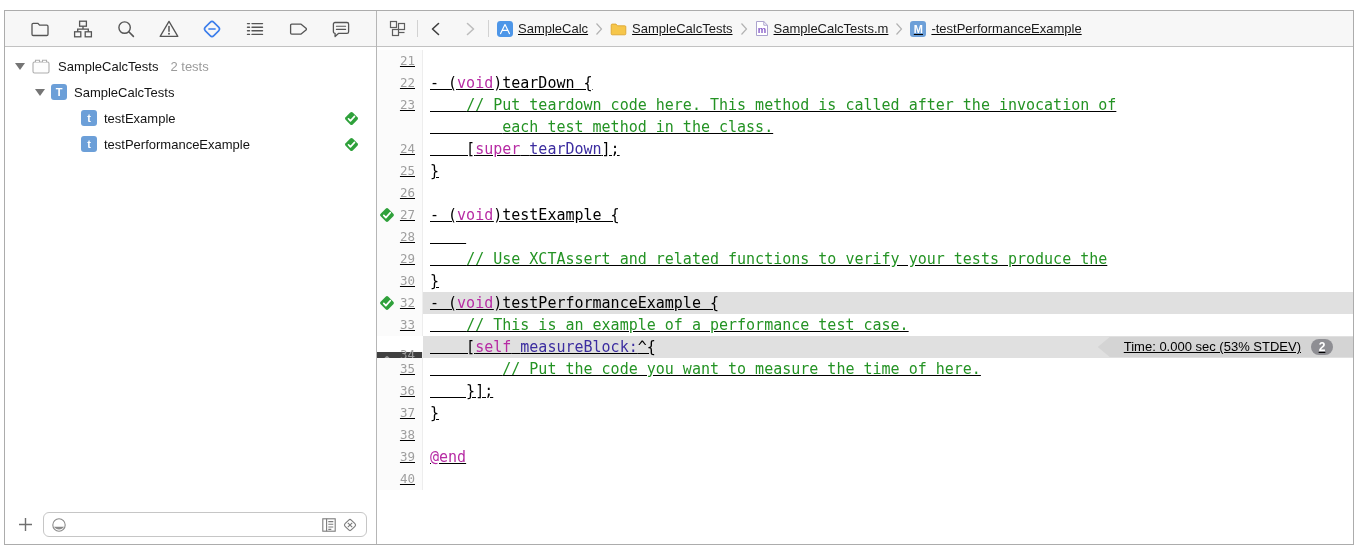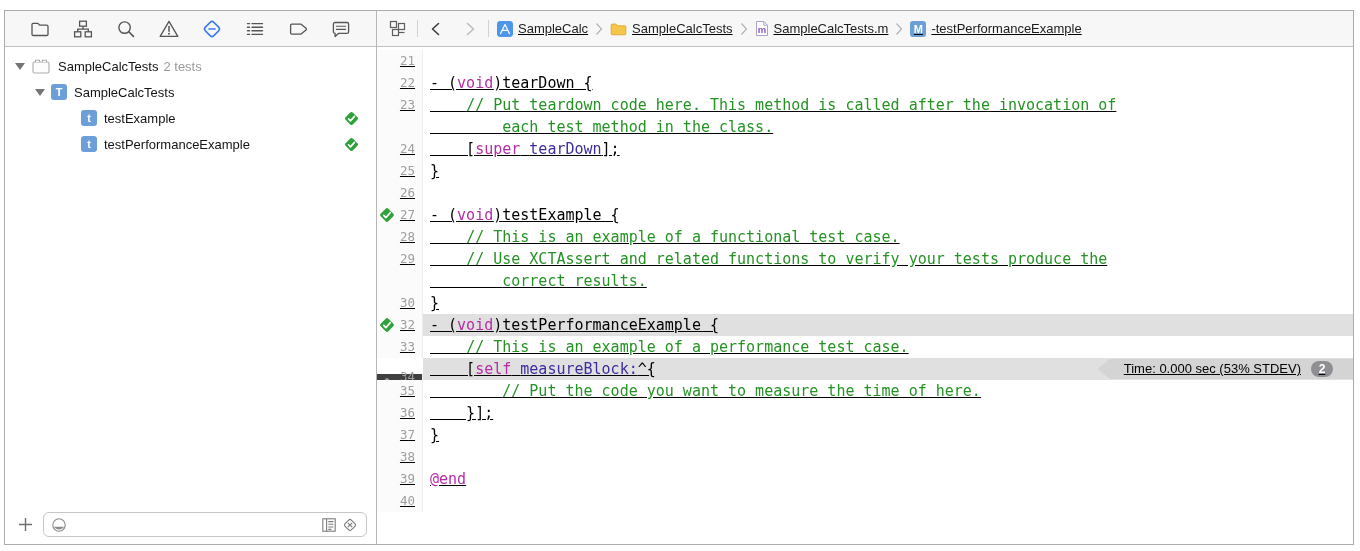--- a/index.html
+++ b/index.html
@@ -9,21 +9,21 @@
   
   .sidebar{width:372px;min-width:372px;border-right:1px solid #B6B6B6;display:flex;flex-direction:column;box-sizing:border-box;background:#fff;}
   .nav-iconbar{height:35px;border-bottom:1px solid #C2C2C2;background:#F7F7F7;display:flex;align-items:center;justify-content:space-around;padding:0 14px;}
   .nav-tab{width:26px;height:26px;display:flex;align-items:center;justify-content:center;cursor:default;}
   .tree{flex:1;padding-top:6px;overflow:hidden;}
   .tree-row{height:26px;display:flex;align-items:center;font-size:13px;color:#141414;}
   .tri{width:0;height:0;border-left:5.5px solid transparent;border-right:5.5px solid transparent;border-top:7px solid #757575;margin-right:6px;}
   .tri.hidden-tri{visibility:hidden;}
   .badge-sq{width:16px;height:16px;border-radius:3px;background:var(--badge-blue,#6C9FD8);color:#fff;font-size:11px;font-weight:bold;display:flex;align-items:center;justify-content:center;margin-right:7px;flex:none;}
   .tree-label{white-space:nowrap;}
-  .tree-suffix{color:#9B9B9B;margin-left:5px;}
+  .tree-suffix{color:#9B9B9B;margin-left:12px;}
   .tree-status{margin-left:auto;margin-right:17px;display:flex;}
   .bundle-ic{margin-right:7px;display:flex;}
 
   .filter-bar{height:39px;display:flex;align-items:center;padding:0 9px;}
   .add-btn{width:22px;height:22px;display:flex;align-items:center;justify-content:center;margin-right:7px;}
   .filter-field{flex:1;height:23px;border:1px solid #C6C6C6;border-radius:6px;background:#fff;display:flex;align-items:center;padding:0 5px;}
   .filter-field .spacer{flex:1;}
   .ff-ic{display:flex;margin:0 2px;}
 
   
@@ -326,33 +326,27 @@
               </svg>
             </span>
             <span>27</span>
           </div>
           <div class="row-content"><span class="tok-p">- (</span><span class="tok-k">void</span><span class="tok-p">)testExample {</span></div>
         </div>
         <div class="code-row">
           <div class="gutter">
             <span>28</span>
           </div>
-          <div class="row-content"><span class="tok-p">    </span><span class="tok-c">// This is an example of a functional test case.</span></div>
+          <div class="row-content"><span class="tok-p">    </span></div>
         </div>
         <div class="code-row">
           <div class="gutter">
             <span>29</span>
           </div>
           <div class="row-content"><span class="tok-p">    </span><span class="tok-c">// Use XCTAssert and related functions to verify your tests produce the</span></div>
-        </div>
-        <div class="code-row">
-          <div class="gutter">
-            <span></span>
-          </div>
-          <div class="row-content"><span class="tok-p">        </span><span class="tok-c">correct results.</span></div>
         </div>
         <div class="code-row">
           <div class="gutter">
             <span>30</span>
           </div>
           <div class="row-content"><span class="tok-p">}</span></div>
         </div>
         <div class="code-row hl">
           <div class="gutter">
             <span class="g-icon">

